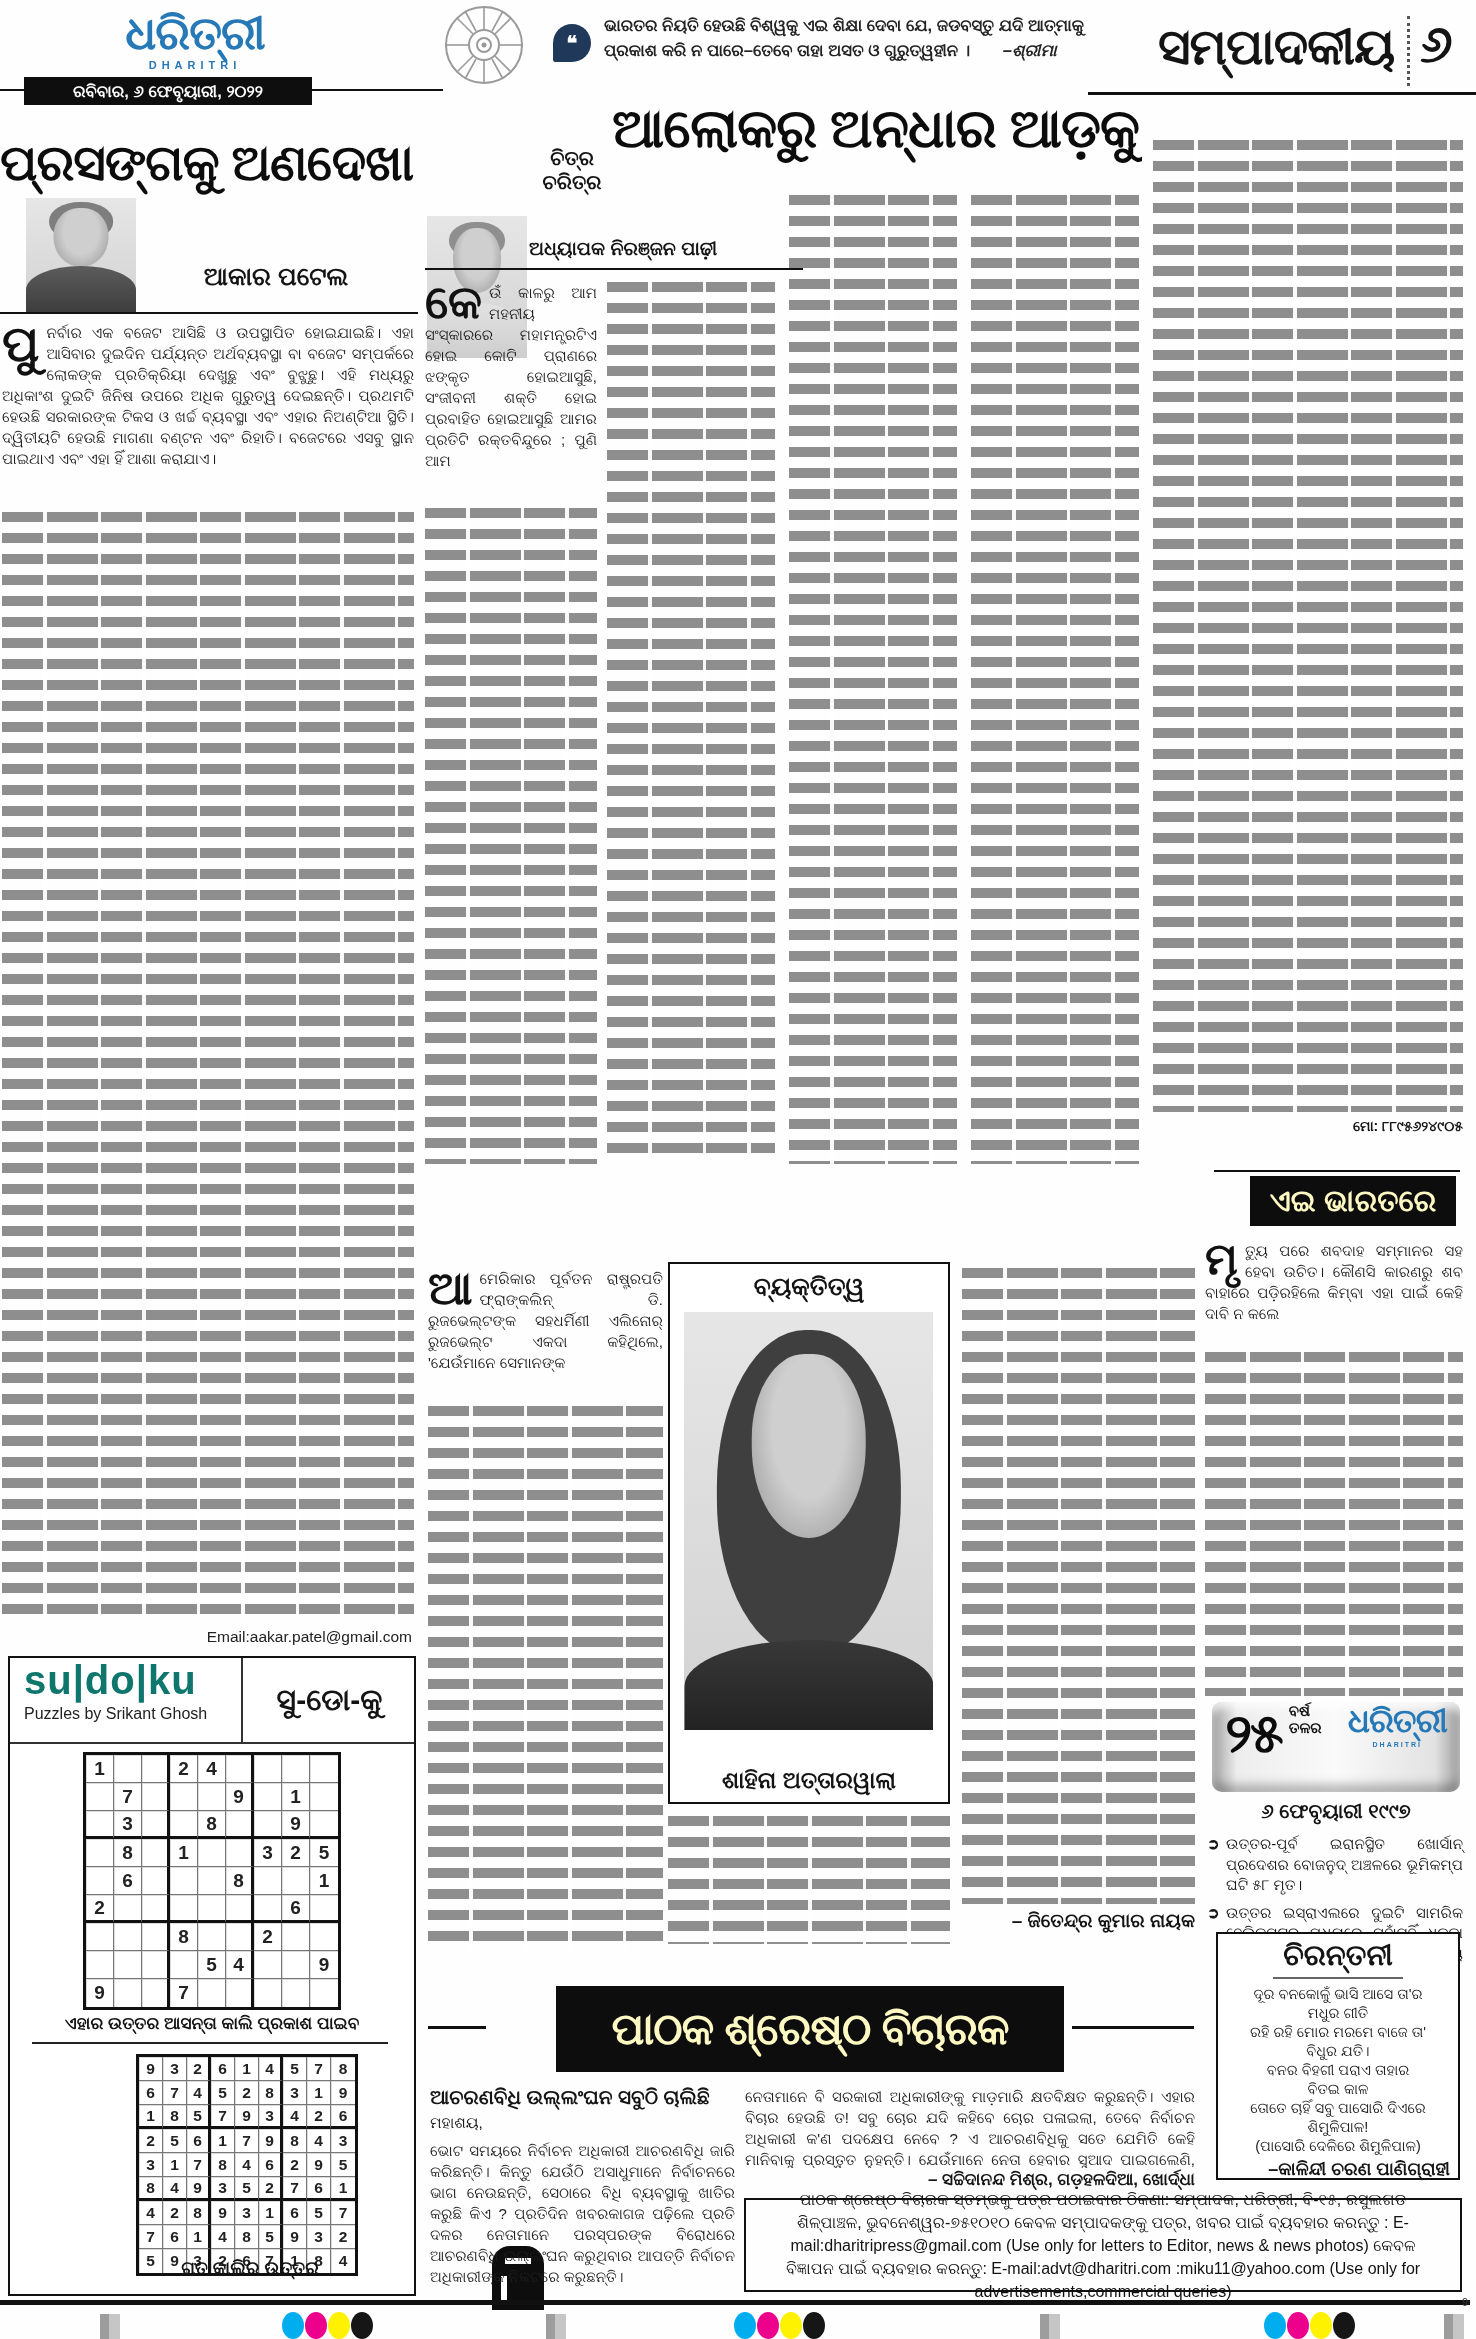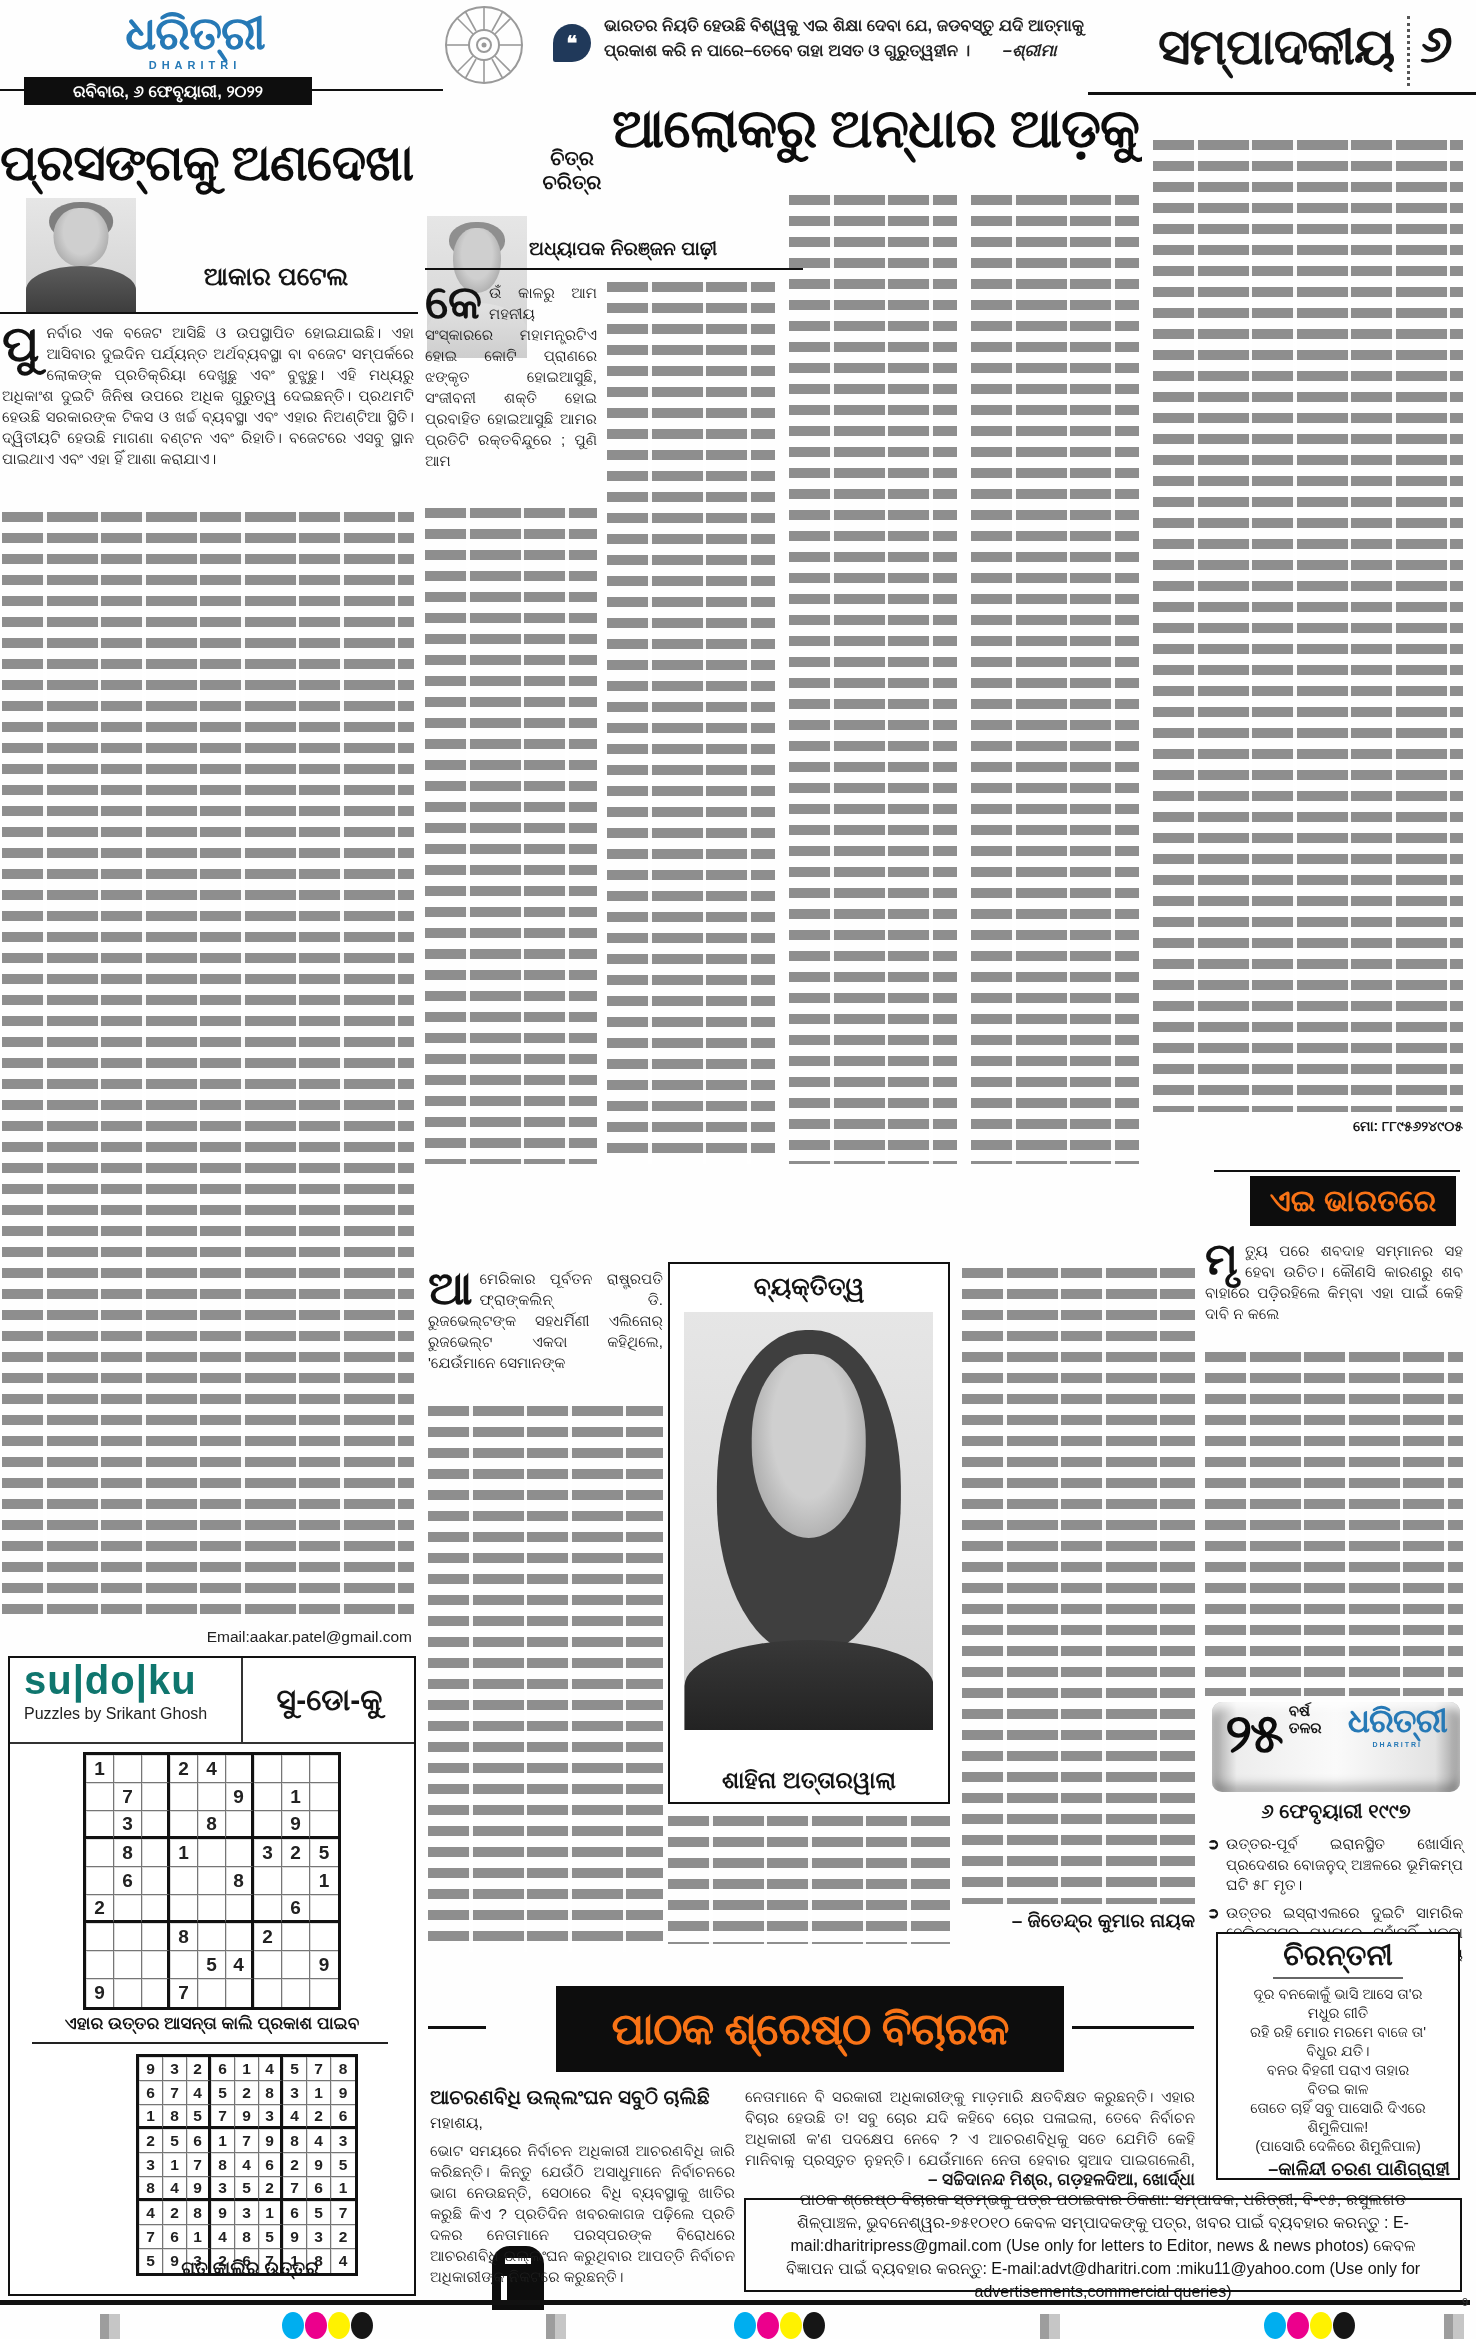--- a/index.html
+++ b/index.html
@@ -39,21 +39,21 @@
   .sgrid{display:grid;border:3px solid #111;background:#fff;}
   .sgrid .cell{display:flex;align-items:center;justify-content:center;font-weight:700;color:#222;
       border-right:1px solid #767676;border-bottom:1px solid #767676;box-shadow:inset 1px 1px 0 rgba(0,0,0,.14);}
   .sgrid .cell:nth-child(9n){border-right:none;}
   .sgrid .cell:nth-child(9n+3),.sgrid .cell:nth-child(9n+6){border-right:3px solid #111;}
   .sgrid .cell:nth-child(n+19):nth-child(-n+27),.sgrid .cell:nth-child(n+46):nth-child(-n+54){border-bottom:3px solid #111;}
   .sgrid .cell:nth-child(n+73){border-bottom:none;}
   .sgrid.big{grid-template-columns:repeat(9,28px);grid-auto-rows:28px;font-size:19px;}
   .sgrid.small{grid-template-columns:repeat(9,24px);grid-auto-rows:24px;font-size:15.5px;}
   
-  .black-banner{background:#0d0d0d;color:#f97316;font-weight:900;text-align:center;}
+  .black-banner{background:#0d0d0d;color:#fef9c3;font-weight:900;text-align:center;}
   #years-badge{background:linear-gradient(90deg,#9f9f9f,#ededed 10%,#fafafa 50%,#e2e2e2 90%,#9b9b9b);
       border-radius:10px;display:flex;justify-content:center;gap:7px;
       box-shadow:inset 0 6px 8px rgba(255,255,255,.8),inset 0 -8px 10px rgba(0,0,0,.25);}
   #years-number{font-size:54px;font-weight:900;color:#0b0b0b;letter-spacing:-2px;}
   #years-label{font-size:15px;font-weight:800;line-height:17px;width:52px;}
   #years-brand{font-size:33px;font-weight:900;color:#2679b6;letter-spacing:-1px;text-align:center;}
   #years-brand-latin{font-size:7px;font-weight:700;color:#2679b6;letter-spacing:2px;text-align:center;}
   .ya-item{display:flex;gap:5px;margin-bottom:7px;font-size:15px;line-height:20.5px;text-align:justify;}
   .ya-bullet{font-weight:900;font-size:15px;flex:0 0 14px;}
   #chirantani-box{border:2.5px solid #111;background:#fff;}

